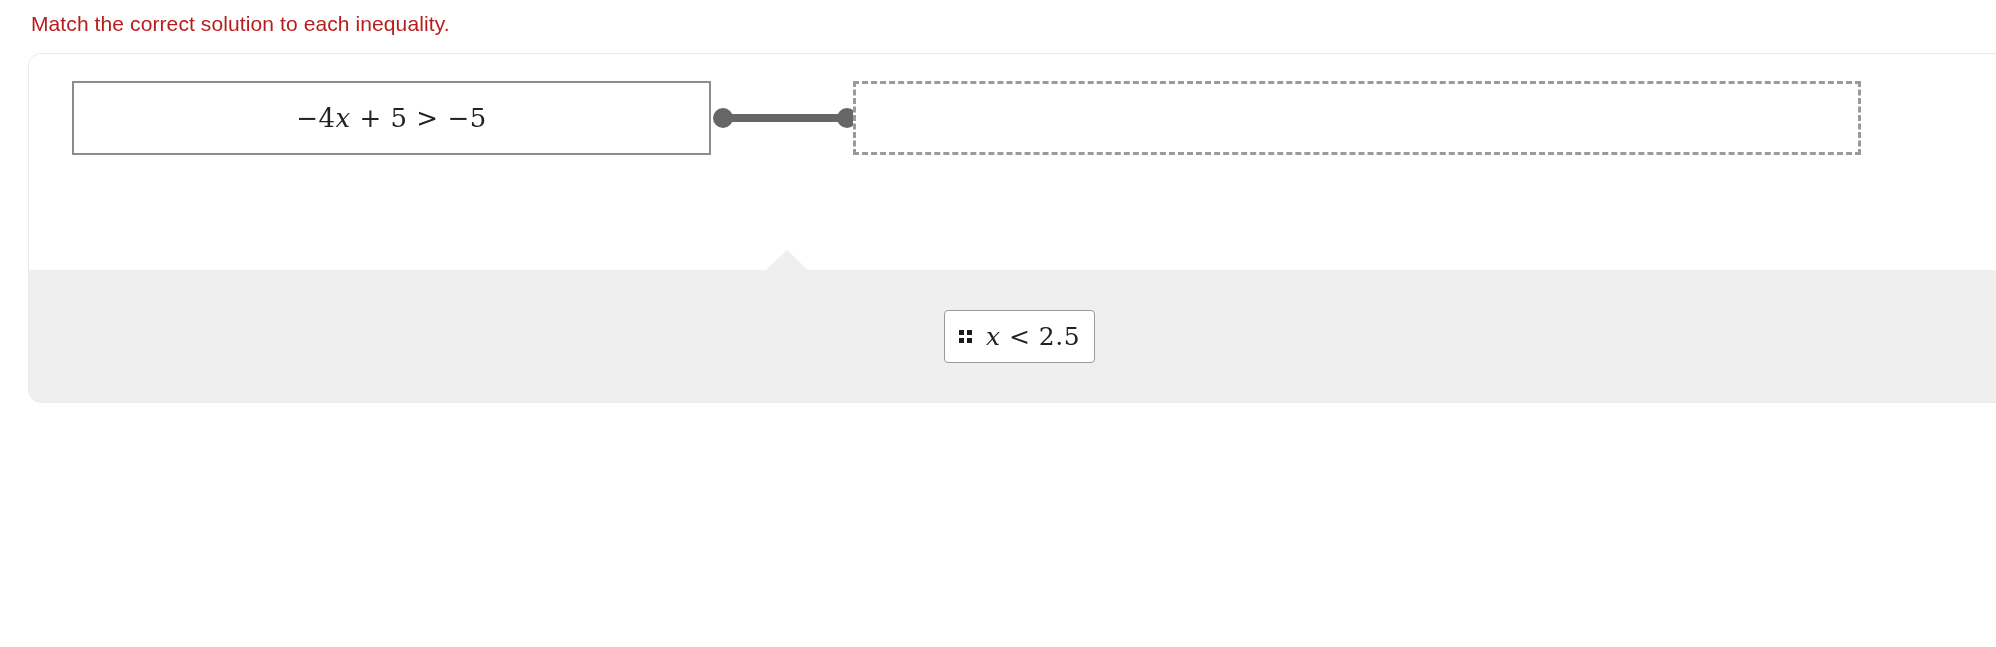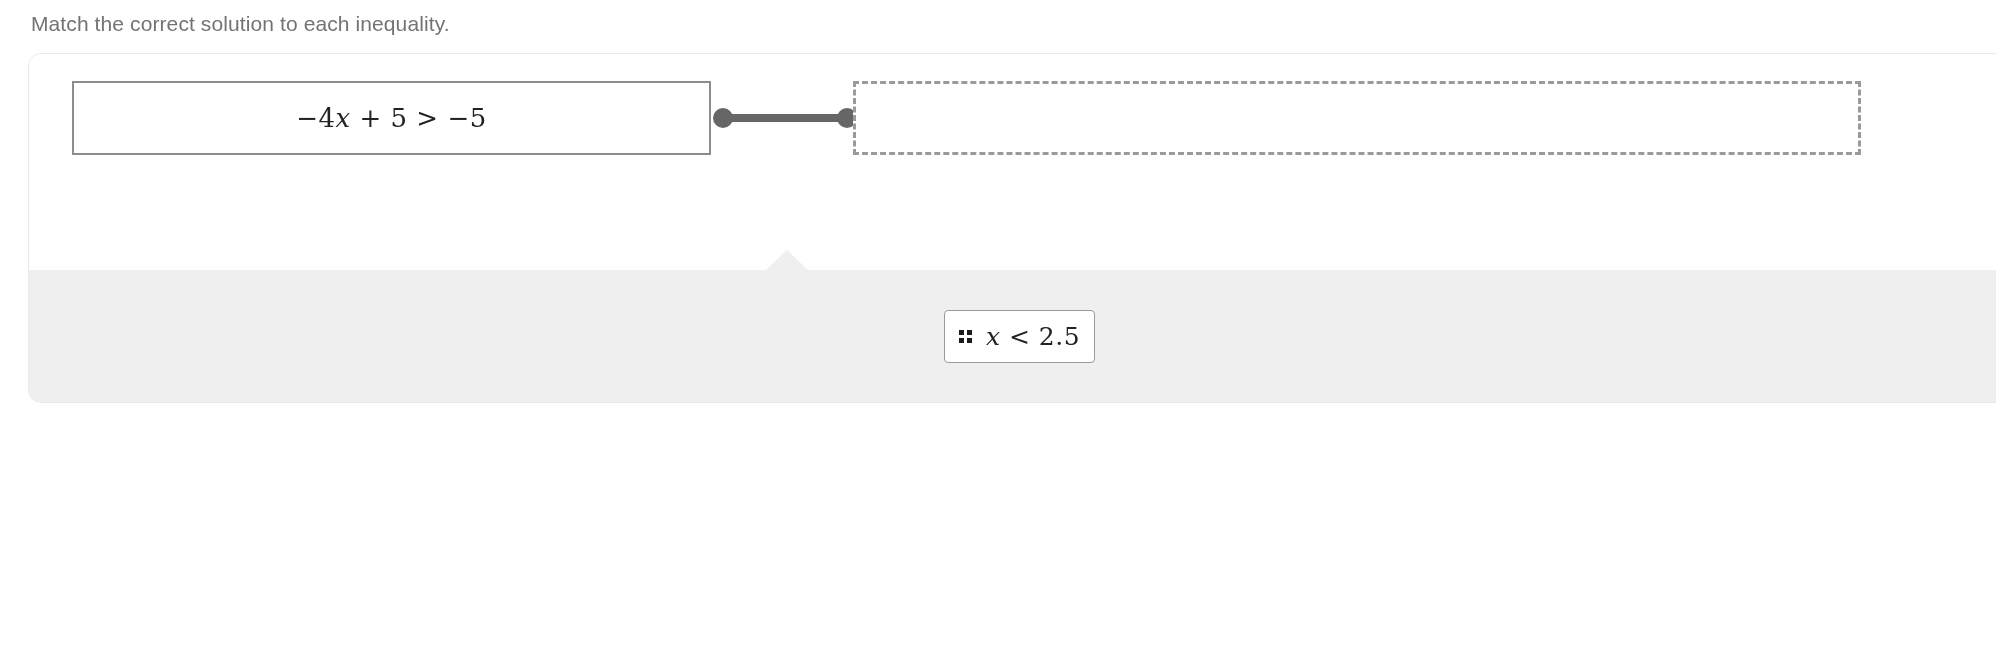--- a/index.html
+++ b/index.html
@@ -21,21 +21,21 @@
     height: 647px;
   }
 
   
   .prompt {
     position: absolute;
     left: 31px;
     top: 10px;
     font-size: 21px;
     line-height: 28px;
-    color: #737373;
+    color: #b91c1c;
     letter-spacing: 0.1px;
     white-space: nowrap;
   }
 
   
   .card {
     position: absolute;
     left: 28px;
     top: 53px;
     width: 1983px;

